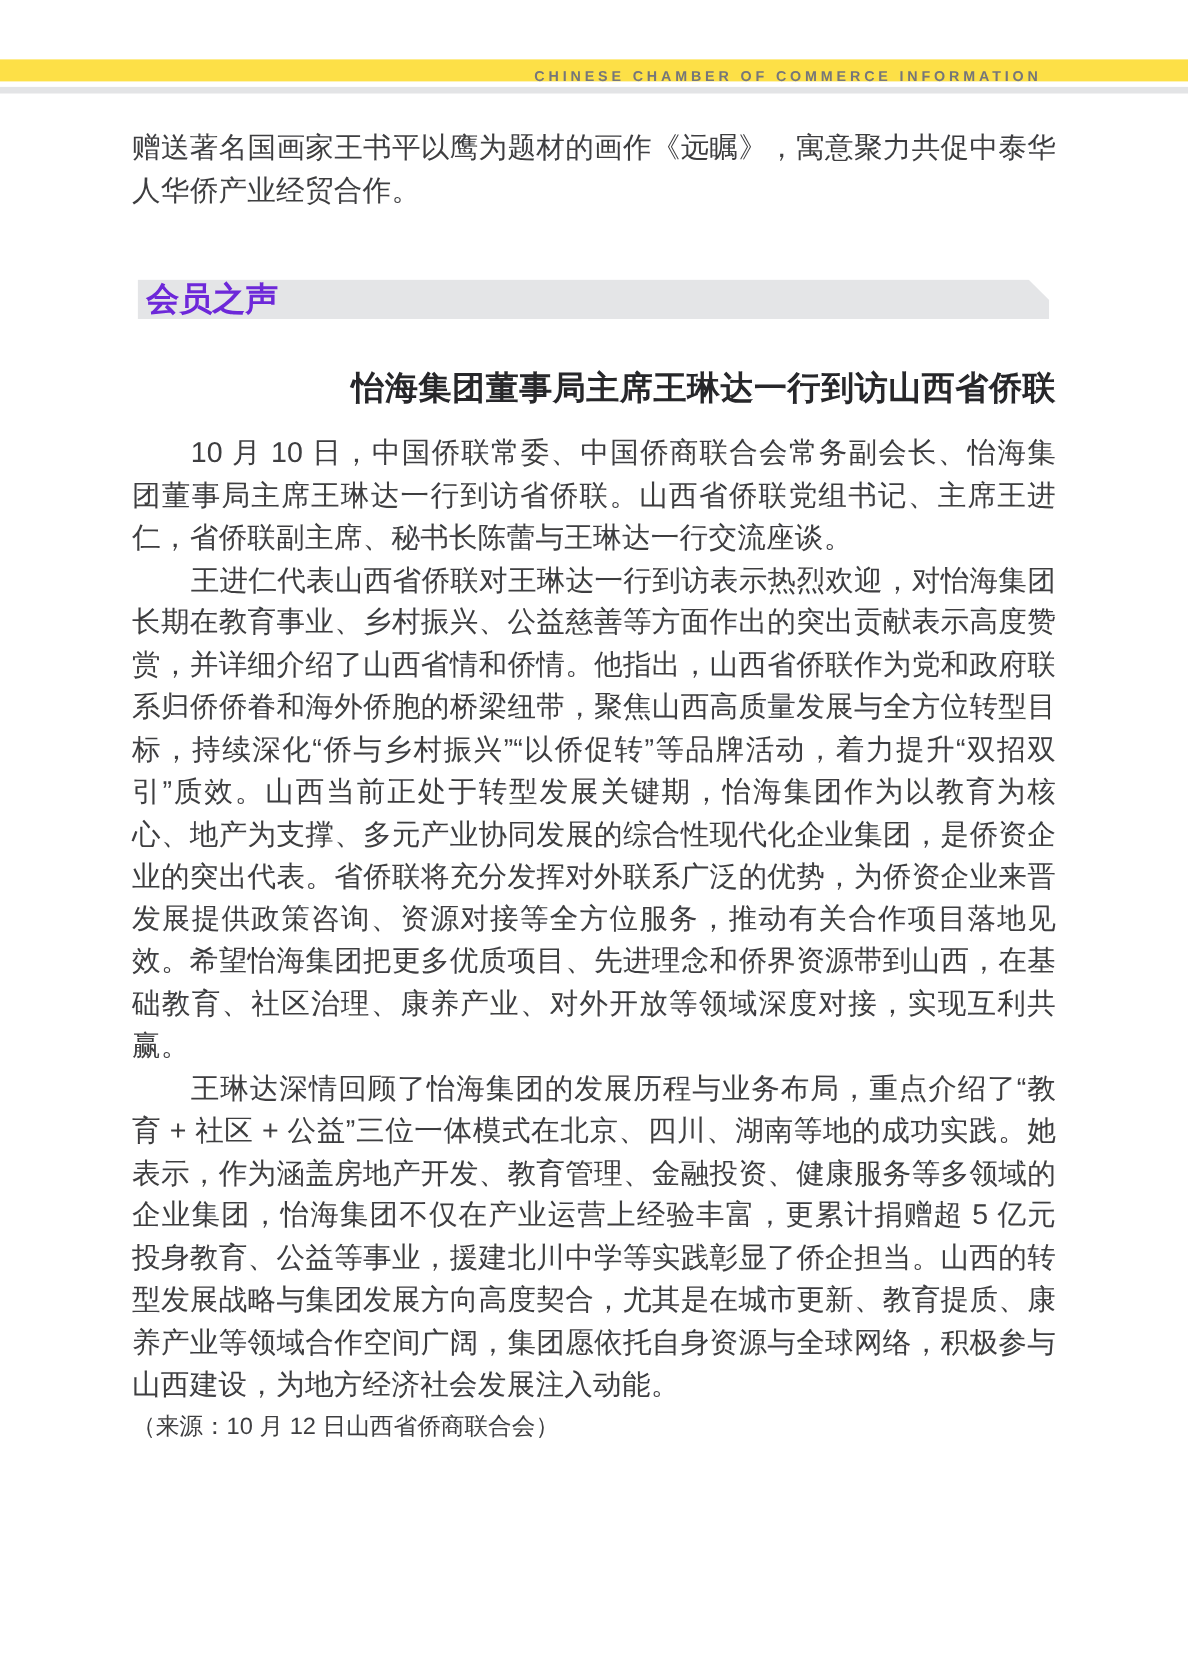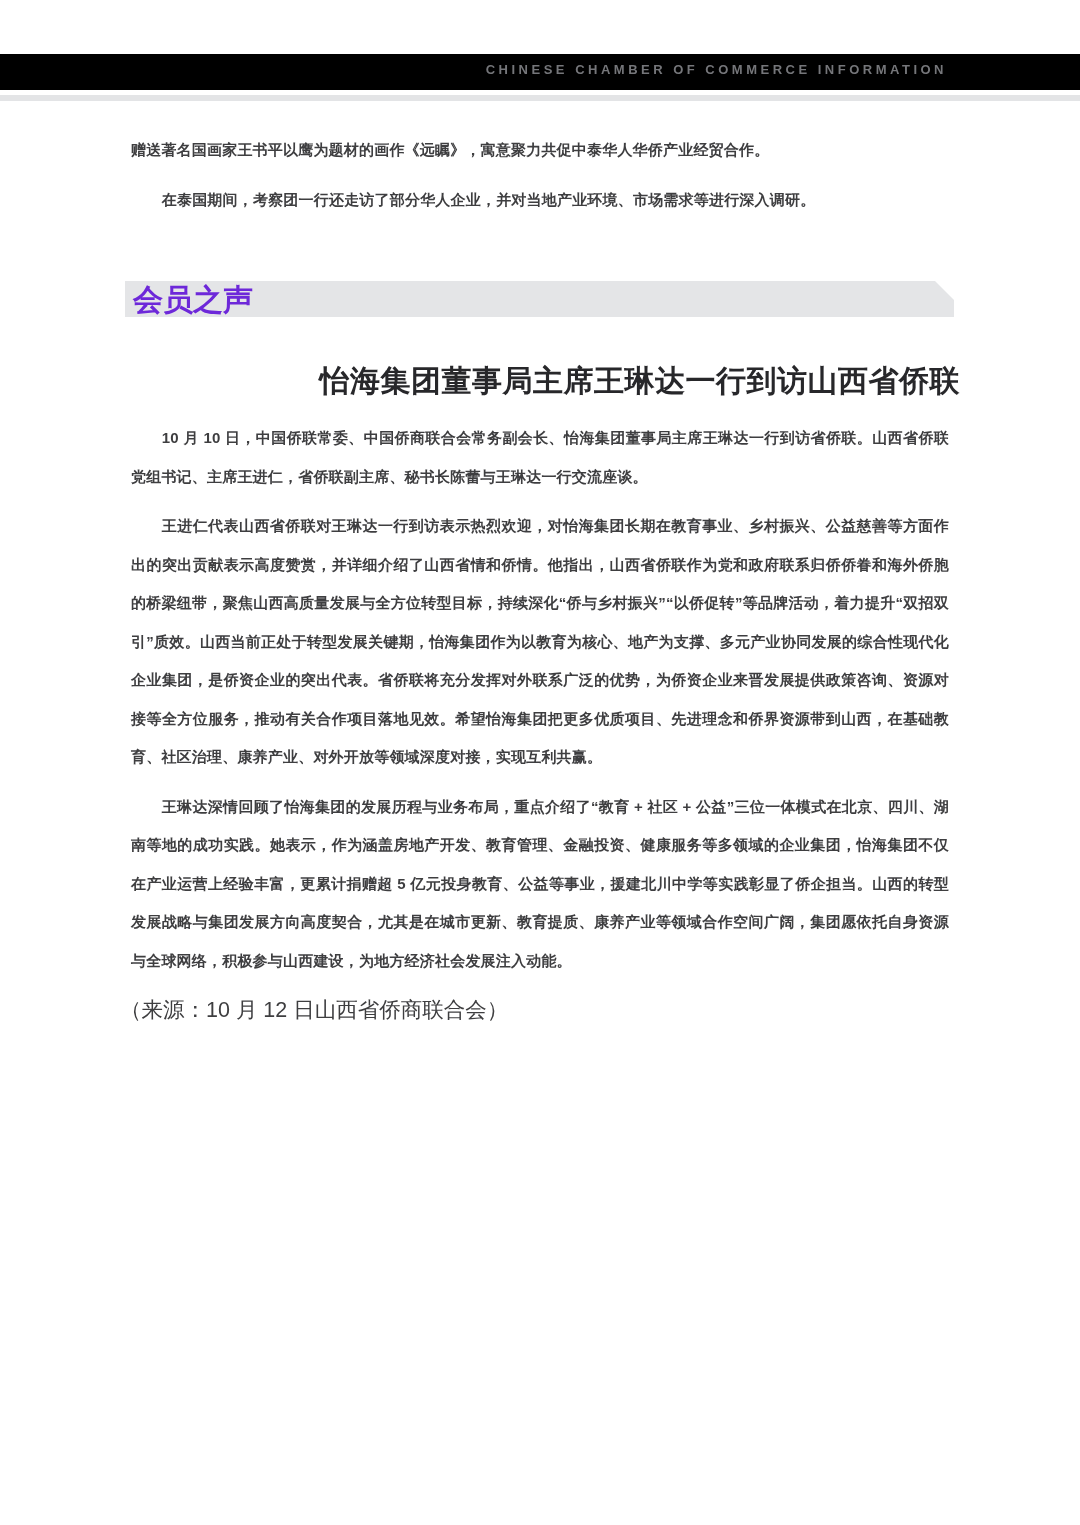--- a/index.html
+++ b/index.html
@@ -2,34 +2,34 @@
 <html><head>
 <meta charset="utf-8">
 <style>
   html, body { margin: 0; padding: 0; background: #ffffff; }
   .page {
     width: 1080px; height: 1525px; position: relative;
     background: #ffffff; overflow: hidden;
     font-family: "Liberation Sans", "DejaVu Sans", sans-serif;
   }
   
-  .header-bar { margin-top: 54px; height: 36px; background: #000000; }
+  .header-bar { margin-top: 54px; height: 20px; background: #fde047; }
   .header-bar .hdr-text {
     display: block; line-height: 32px; text-align: right; padding-right: 133px;
     font-size: 13px; font-weight: bold; letter-spacing: 3.5px; color: #75767a;
     white-space: nowrap;
   }
   .header-thin { margin-top: 5px; height: 6px; background: #e3e4e6; }
 
   
   .content { margin: 0 120px; }
 
   .body-text {
-    font-size: 15px; line-height: 38.5px; color: #3e3e40;
-    text-align: justify; margin: 11px; letter-spacing: 0.2px; font-weight: bold;
+    font-size: 26px; line-height: 38.5px; color: #3e3e40;
+    text-align: justify; margin: 0; letter-spacing: 0.2px;
   }
   .indent { text-indent: 2.05em; }
   .first-block { margin-top: 30px; }
 
   .source-overlap {
     margin-top: -38.5px; text-align: right;
     font-size: 21.5px; line-height: 38.5px; color: #3e3e40;
   }
   .source-line {
     text-align: left; font-size: 21.5px; line-height: 38.5px; color: #3e3e40;
@@ -62,21 +62,20 @@
     <div class="header-bar">
       <span class="hdr-text">CHINESE CHAMBER OF COMMERCE INFORMATION</span>
     </div>
     <div class="header-thin"></div>
   </header>
 
   <main class="content">
 
     <section>
       <p class="body-text first-block">赠送著名国画家王书平以鹰为题材的画作《远瞩》，寓意聚力共促中泰华人华侨产业经贸合作。</p>
-      <p class="body-text indent">在泰国期间，考察团一行还走访了部分华人企业，并对当地产业环境、市场需求等进行深入调研。</p>
     </section>
 
     <div class="section-banner">
       <span class="banner-label">会员之声</span>
     </div>
 
     <section>
       <h1 class="article-title">怡海集团董事局主席王琳达一行到访山西省侨联</h1>
       <p class="body-text indent article-first">10 月 10 日，中国侨联常委、中国侨商联合会常务副会长、怡海集团董事局主席王琳达一行到访省侨联。山西省侨联党组书记、主席王进仁，省侨联副主席、秘书长陈蕾与王琳达一行交流座谈。</p>
       <p class="body-text indent">王进仁代表山西省侨联对王琳达一行到访表示热烈欢迎，对怡海集团长期在教育事业、乡村振兴、公益慈善等方面作出的突出贡献表示高度赞赏，并详细介绍了山西省情和侨情。他指出，山西省侨联作为党和政府联系归侨侨眷和海外侨胞的桥梁纽带，聚焦山西高质量发展与全方位转型目标，持续深化“侨与乡村振兴”“以侨促转”等品牌活动，着力提升“双招双引”质效。山西当前正处于转型发展关键期，怡海集团作为以教育为核心、地产为支撑、多元产业协同发展的综合性现代化企业集团，是侨资企业的突出代表。省侨联将充分发挥对外联系广泛的优势，为侨资企业来晋发展提供政策咨询、资源对接等全方位服务，推动有关合作项目落地见效。希望怡海集团把更多优质项目、先进理念和侨界资源带到山西，在基础教育、社区治理、康养产业、对外开放等领域深度对接，实现互利共赢。</p>

